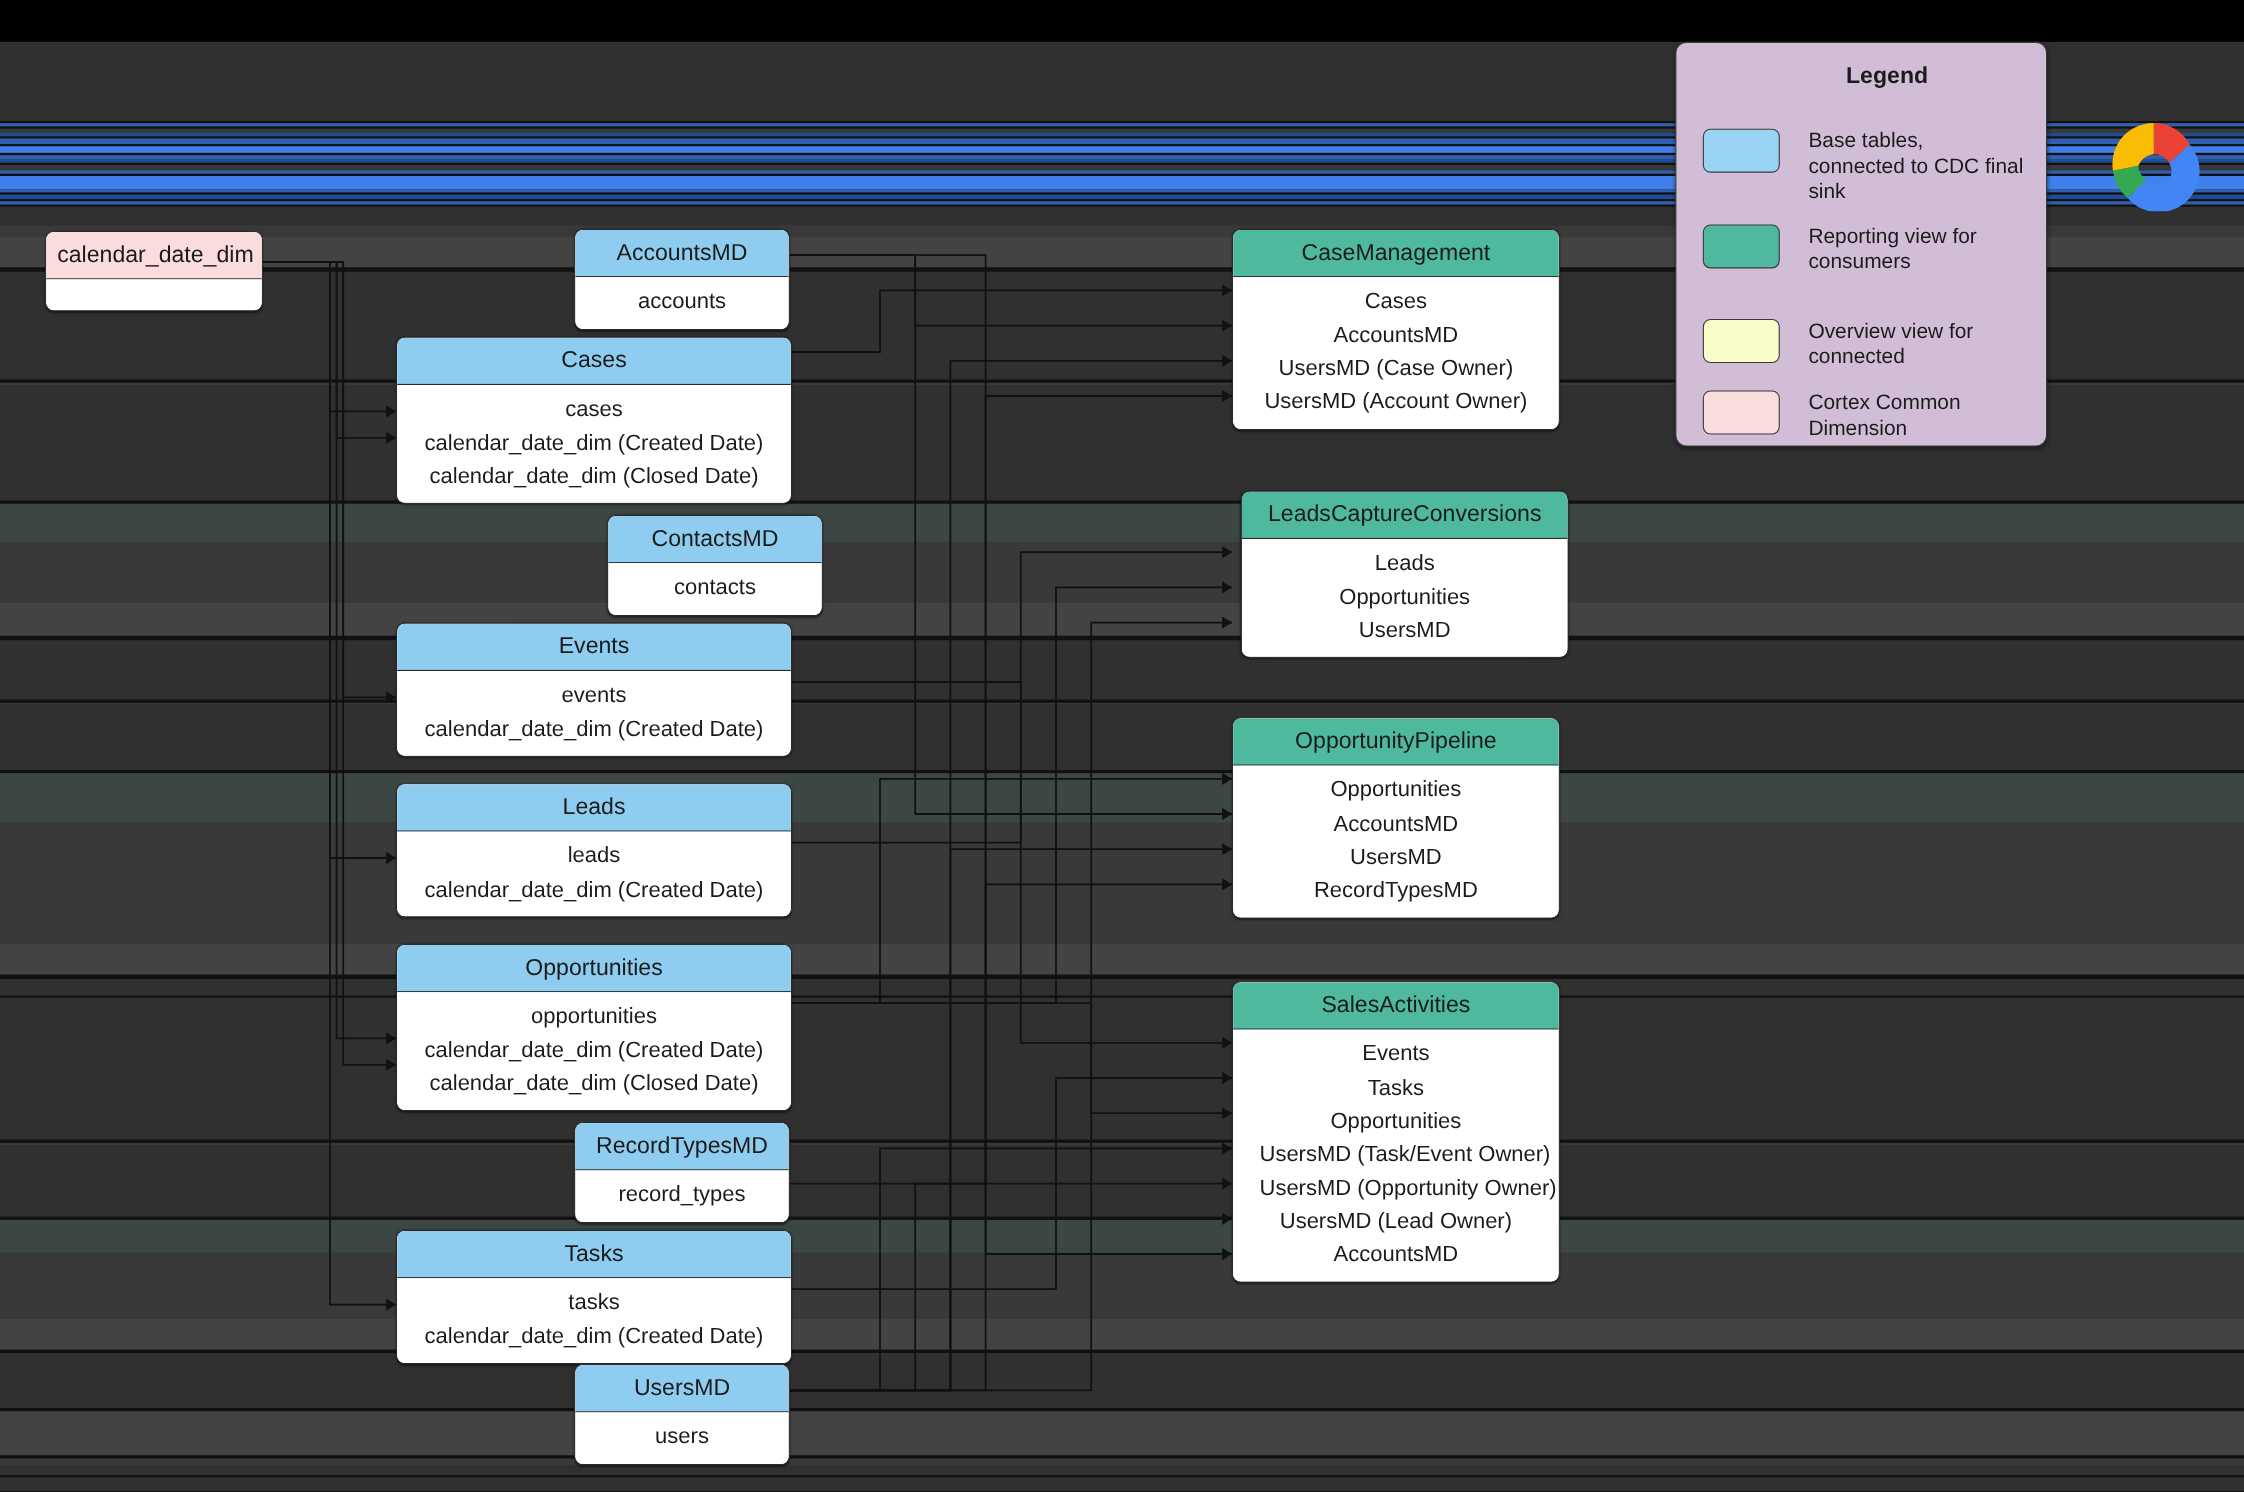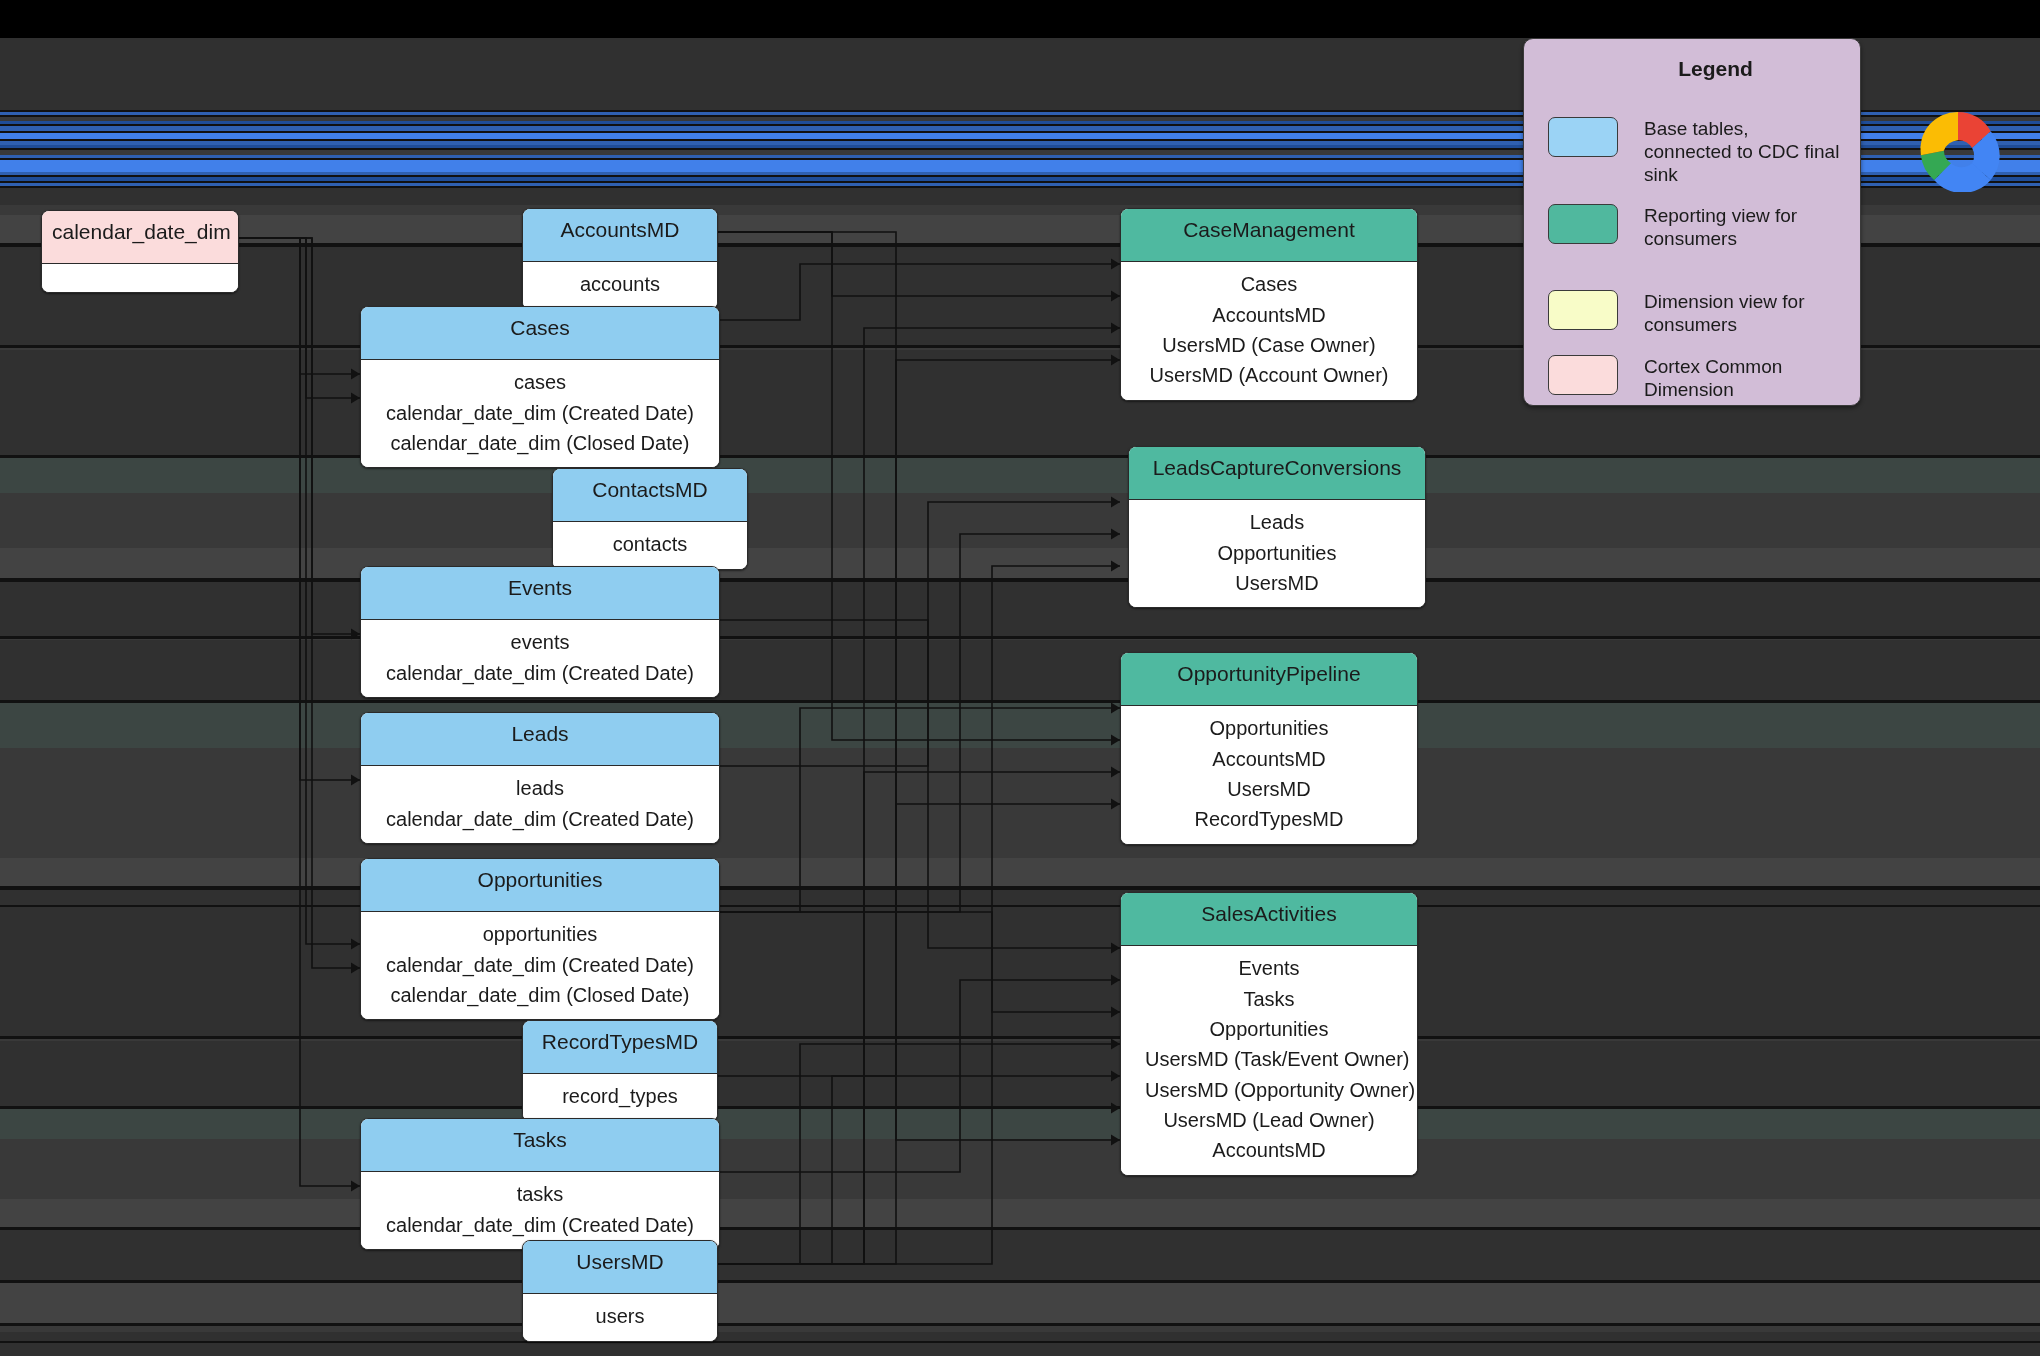--- a/index.html
+++ b/index.html
@@ -32,21 +32,21 @@
     background:#ffffff;
     border:1px solid #2a2a2a;
     box-sizing:border-box;
     overflow:hidden;
     box-shadow:0 1px 2px rgba(0,0,0,.5);
   }
   .node .hdr{
     text-align:center;
     font-size:21px;
     color:#1b1b1b;
-    padding:9px 10px 19px;
+    padding:9px 10px 9px;
     border-bottom:1px solid #2a2a2a;
     line-height:1.15;
     white-space:nowrap;
   }
   .node .body{
     background:#ffffff;
     padding:7px 24px 9px;
   }
   .node .row{
     text-align:center;
@@ -309,21 +309,21 @@
     <div class="lrow" style="top:165px">
       <div class="sw" style="background: rgb(80, 184, 158);"></div>
       <div class="lbl">Reporting view for consumers</div>
     </div>
     <div class="lrow" style="top:78px">
       <div class="sw" style="background: rgb(155, 211, 245);"></div>
       <div class="lbl">Base tables, connected to CDC final sink</div>
     </div>
     <div class="lrow" style="top:251px">
       <div class="sw" style="background: rgb(248, 252, 200);"></div>
-      <div class="lbl">Dimension view for consumers</div>
+      <div class="lbl">Overview view for connected</div>
     </div>
     <div class="lrow" style="top:316px">
       <div class="sw" style="background: rgb(251, 220, 220);"></div>
       <div class="lbl">Cortex Common Dimension</div>
     </div>
   </div>
 
   <svg id="gclogo" viewBox="0 0 120 96">
     <path d="M60 6 A42 42 0 0 1 97 28 L76 47 A18 18 0 0 0 60 38 Z" fill="#ea4335"></path>
     <path d="M97 28 A42 42 0 0 1 97 83 L76 64 A18 18 0 0 0 76 47 Z" fill="#4285f4"></path>

